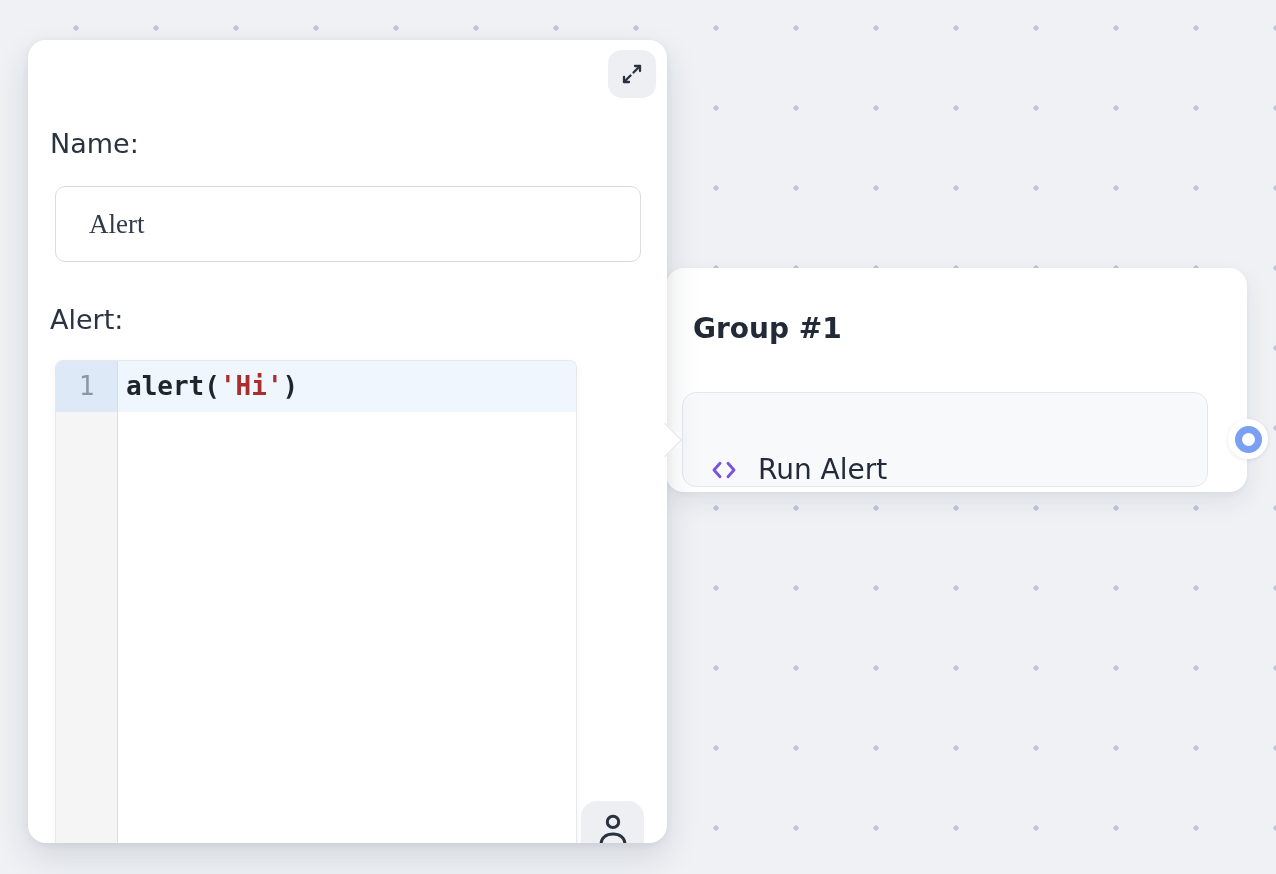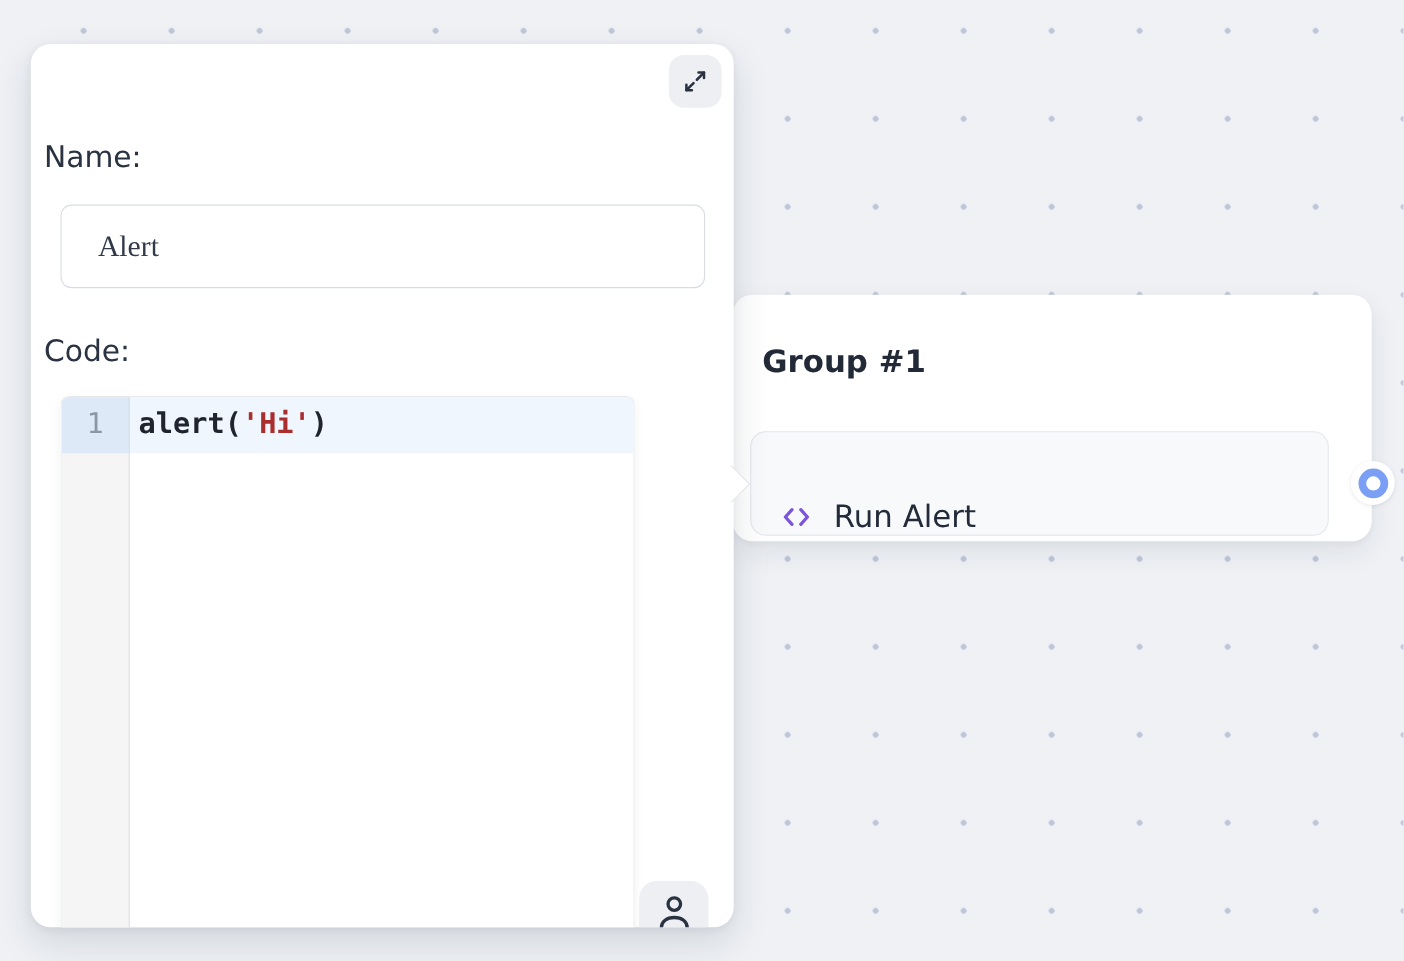--- a/index.html
+++ b/index.html
@@ -95,21 +95,21 @@
     width: 48px; height: 48px;
     border: none;
     border-radius: 14px;
     background: #edeff3;
     display: flex; align-items: center; justify-content: center;
     cursor: pointer;
     padding: 0;
   }
   .field-label {
     position: absolute;
-    left: 12px;
+    left: 22px;
     font-size: 27px;
     color: #2a3342;
   }
   .name-label { top: 88px; }
   .code-label { top: 264px; }
   .name-input {
     position: absolute;
     left: 27px; top: 146px;
     width: 586px; height: 76px;
     border: 1px solid #d9dde3;
@@ -214,21 +214,21 @@
           <polyline points="9 20 4 20 4 15"></polyline>
           <line x1="20" y1="4" x2="13.5" y2="10.5"></line>
           <line x1="4" y1="20" x2="10.5" y2="13.5"></line>
         </svg>
       </span>
     </button>
 
     <div class="field-label name-label">Name:</div>
     <input class="name-input" type="text" value="Alert" style="">
 
-    <div class="field-label code-label">Code:</div>
+    <div class="field-label code-label">Alert:</div>
 
     <div class="code-editor">
       <div class="gutter-bg"></div>
       <div class="code-line active">
         <div class="gutter-cell">1</div>
         <div class="code-cell"><span class="tok-plain">alert(</span><span class="tok-string">'Hi'</span><span class="tok-plain">)</span></div>
       </div>
     </div>
 
     <button class="user-button">

